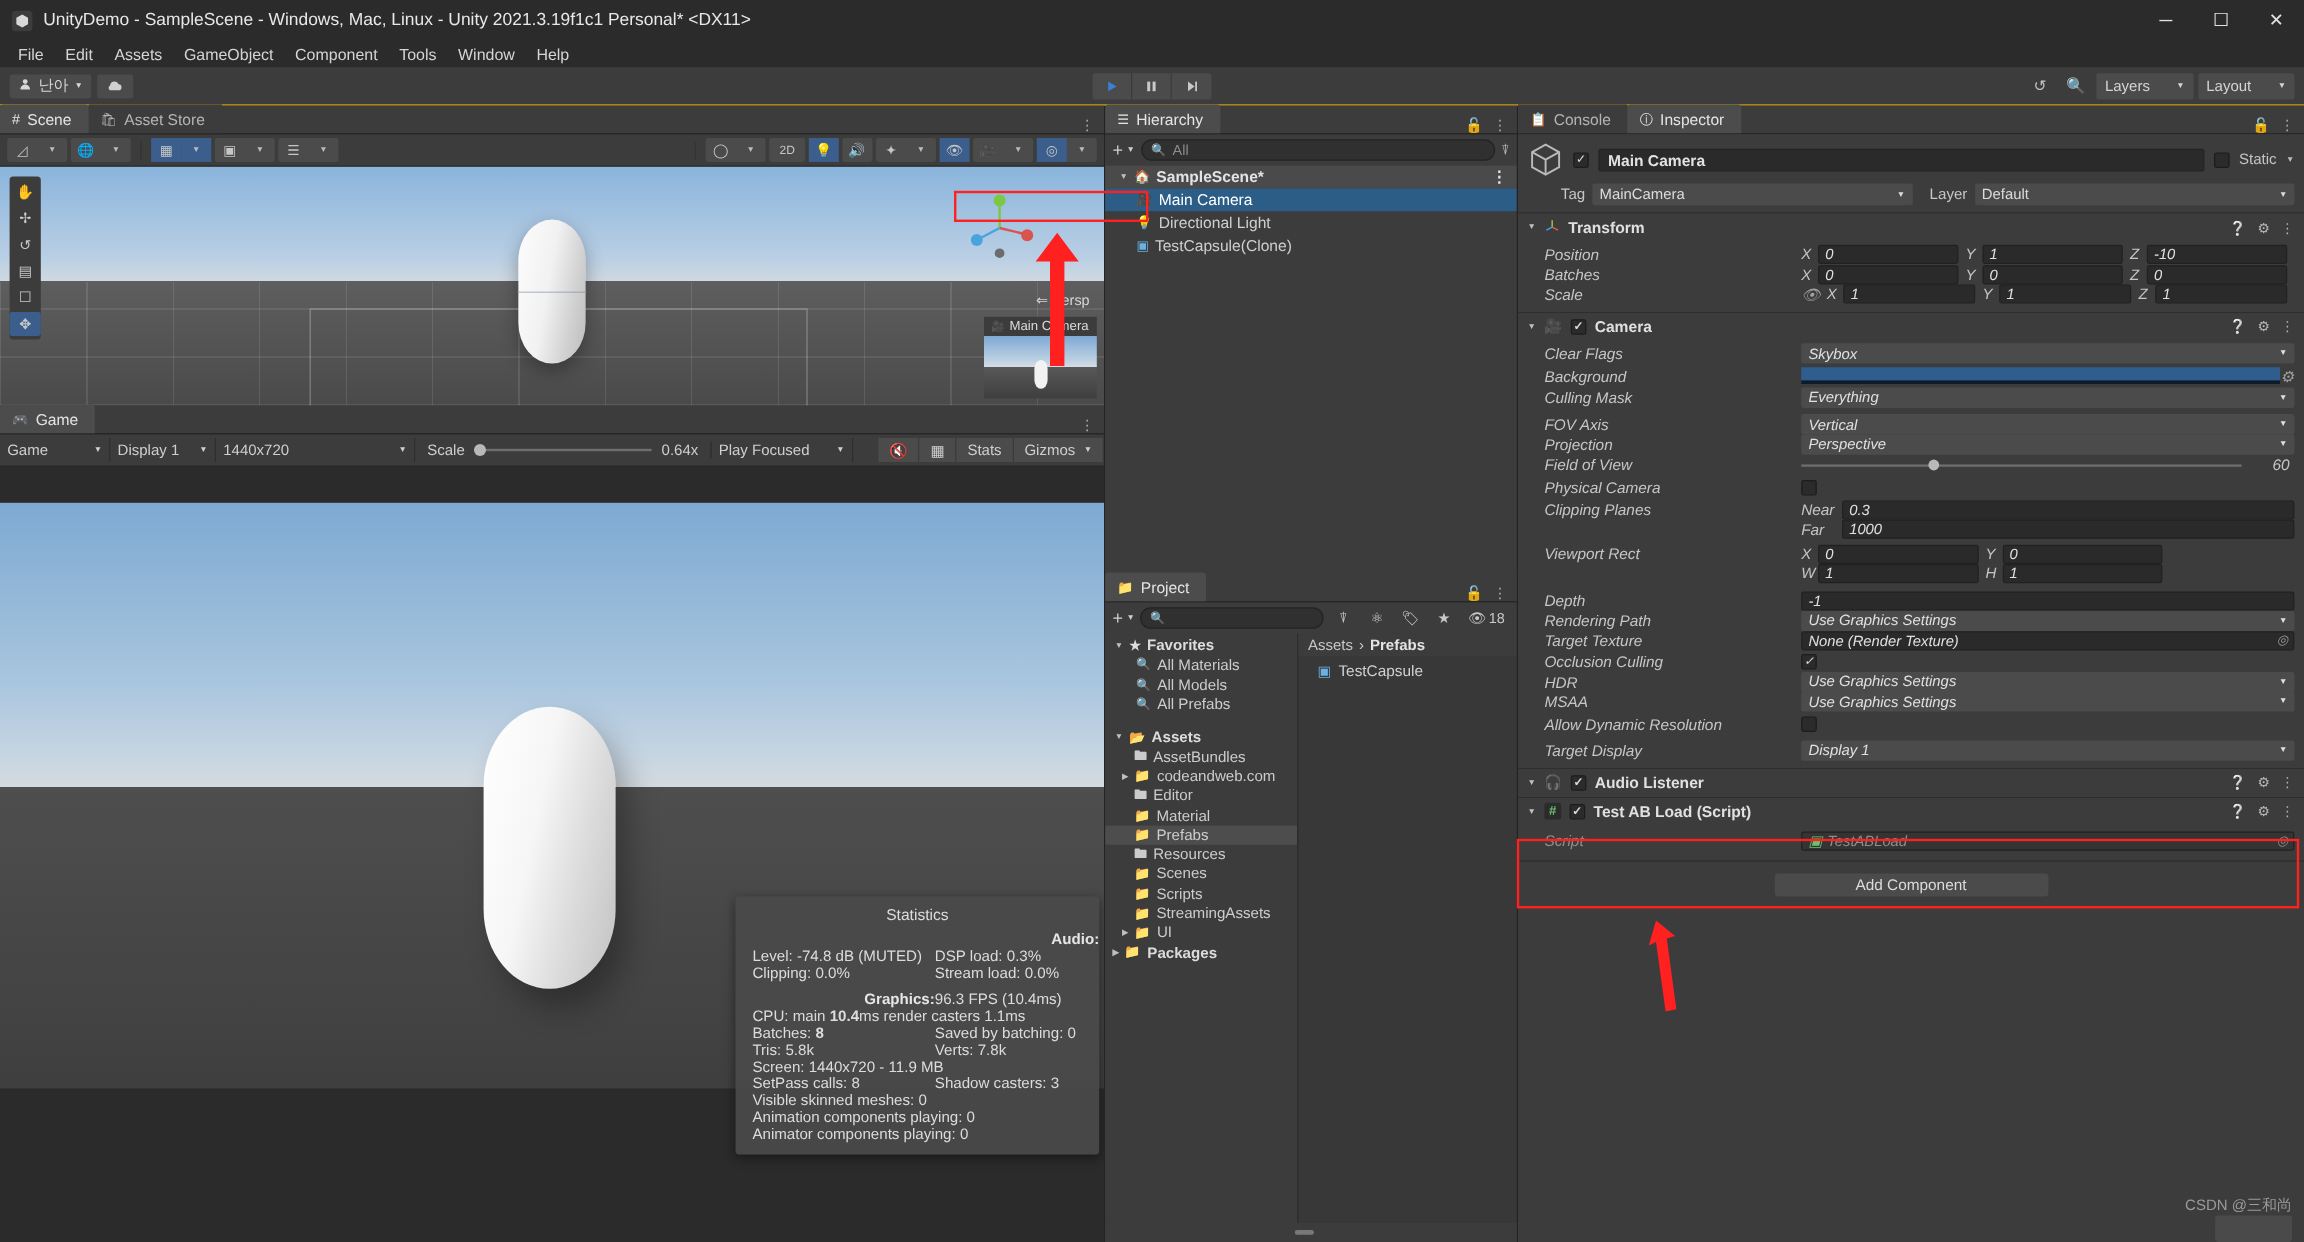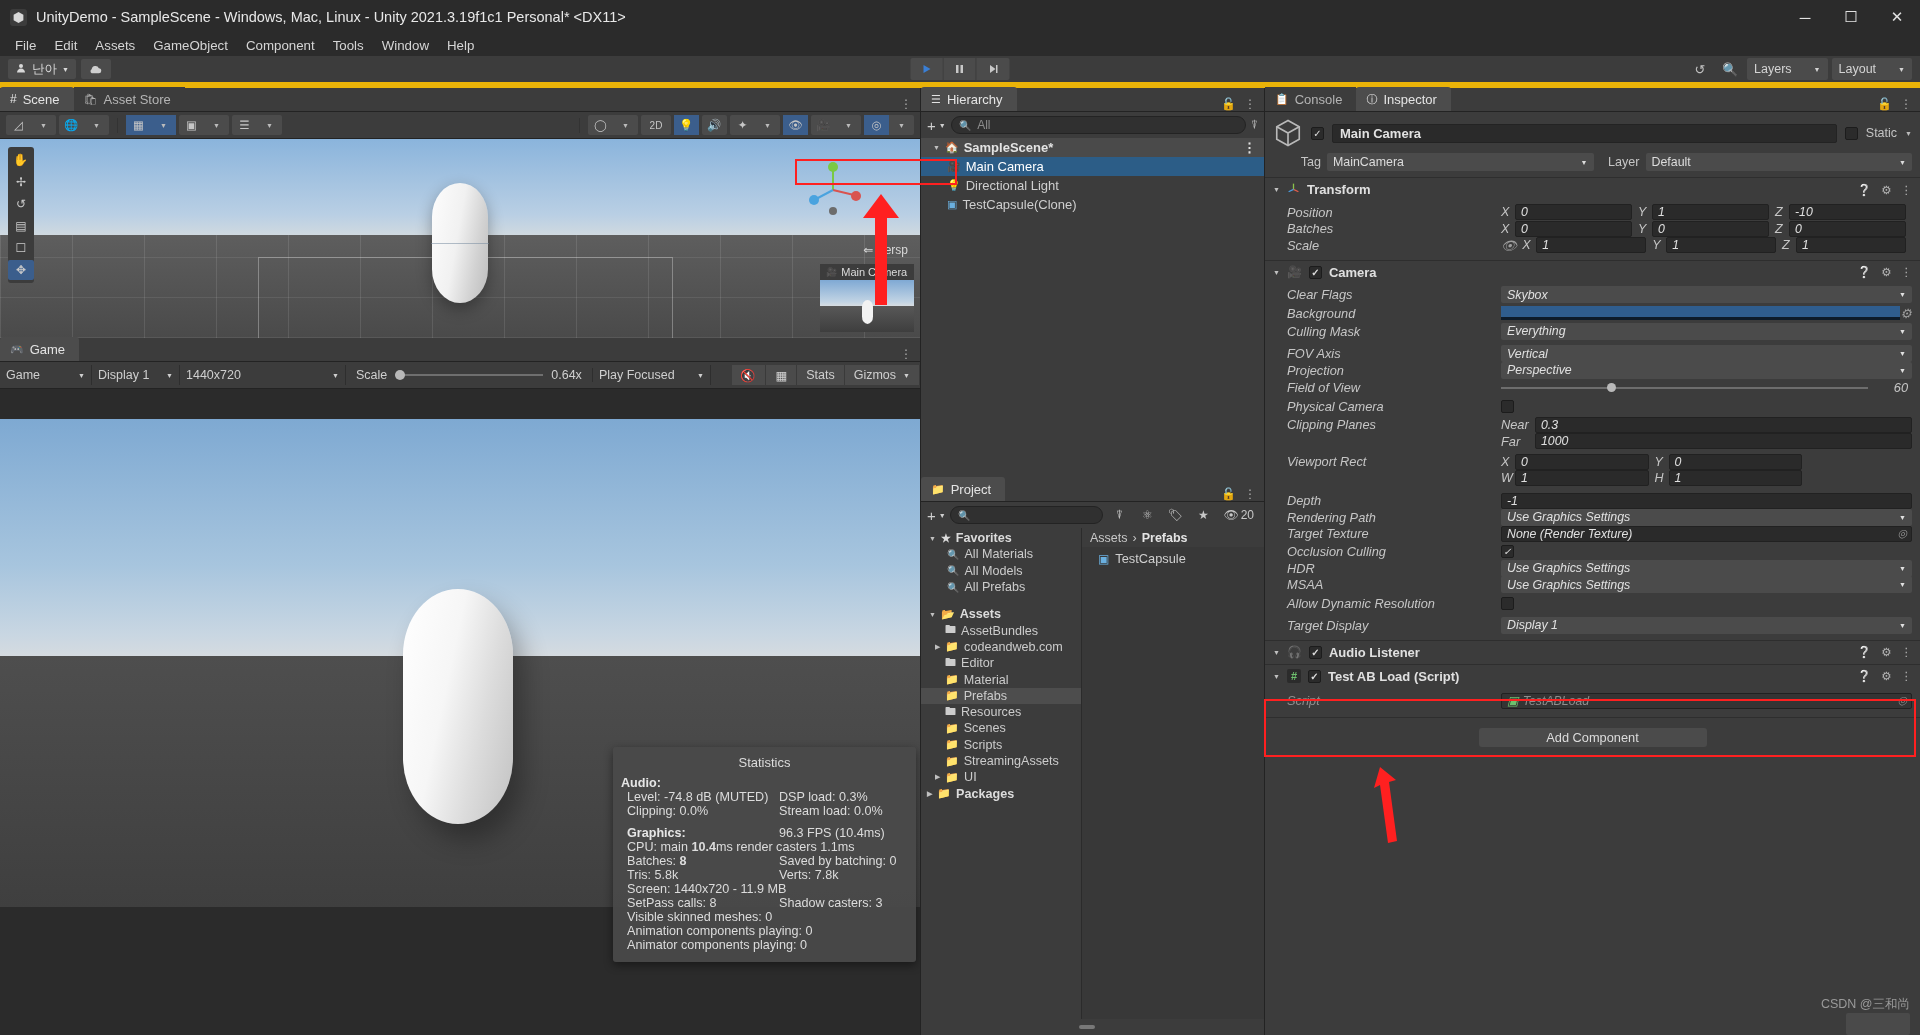--- a/index.html
+++ b/index.html
@@ -17,21 +17,21 @@
   .wbtn{ width:46px;height:34px;display:flex;align-items:center;justify-content:center;
     color:#e2e2e2; font-size:15px; }
 
   
   .menubar{ height:22px; background:#2b2b2b; display:flex; align-items:center;
     padding-left:6px; font-size:13.3px; color:#d5d5d5;}
   .menubar span{ padding:2px 9px; }
 
   
   .toolbar{ height:32px; background:#3c3c3c; display:flex; align-items:center;
-    border-bottom:6px solid #eab308; position:relative;}
+    border-bottom:1px solid #eab308; position:relative;}
   .acctbox{ display:flex;align-items:center;gap:5px;background:#4b4b4b;border-radius:2px;
     height:20px;margin-left:8px;padding:0 7px;font-size:12.5px;color:#d8d8d8;}
   .cloudbox{ display:flex;align-items:center;justify-content:center;background:#4b4b4b;
     border-radius:2px;height:20px;width:30px;margin-left:5px;}
   .playgrp{ position:absolute; left:50%; transform:translateX(-50%); display:flex; }
   .pbtn{ width:33px;height:22px;background:#4b4b4b;display:flex;align-items:center;
     justify-content:center; border-right:1px solid #3a3a3a;}
   .pbtn:first-child{ border-radius:2px 0 0 2px; }
   .pbtn:last-child{ border-radius:0 2px 2px 0; border-right:none;}
   .pbtn.play svg{ fill:#3a7fd5; }
@@ -119,21 +119,21 @@
       #4e4e4e 48.5%, #3f3f3f 100%);}
   .capsule-g{ position:absolute; left:403px; top:170px; width:110px; height:235px;
     border-radius:55px/66px;
     background:linear-gradient(102deg,#ffffff 0%,#f6f6f6 40%,#dcdcdc 68%,#c2c2c2 100%);
     box-shadow:10px 16px 26px rgba(0,0,0,.30);}
   
   .stats{ position:absolute; left:613px; top:358px; width:303px; background:#4a4a4ae8;
     border-radius:3px; padding:8px 0 10px 0; color:#dcdcdc; font-size:12.6px;
     box-shadow:0 3px 10px rgba(0,0,0,.45);}
   .stats .st-title{ text-align:center; font-size:13px; margin-bottom:6px;}
-  .stats .st-hd{ font-weight:bold; padding-left:8px; color:#e6e6e6; }
+  .stats .st-hd{ font-weight:bold; padding-left:8px; color:#e6e6e6;text-align:right; }
   .st-row{ display:flex; padding-left:14px; }
   .st-row > span:first-child{ width:152px; }
   .st-line{ padding-left:14px; }
   .st-gap{ height:8px; }
 
   
   .hier{ height:390px; background:#3c3c3c; display:flex; flex-direction:column;}
   .hier-tb{ height:26px; background:#3c3c3c; display:flex; align-items:center; gap:5px;
     padding:0 6px; }
   .sbox{ flex:1; height:18px; background:#303030; border:1px solid #232323; border-radius:9px;
@@ -570,21 +570,21 @@
           <div class="sbox">
             <span style="font-size:10px">🔍</span>
             <span></span>
           </div>
           <div class="pi">⍒</div>
           <div class="pi">⚛</div>
           <div class="pi">🏷</div>
           <div class="pi">★</div>
           <div class="pi" style="gap:2px;width:auto;padding:0 4px">
             <span>👁</span>
-            <span>20</span>
+            <span>18</span>
           </div>
         </div>
 
         <div class="proj-body">
           <div class="proj-tree">
             <div class="tr hd">
               <span class="carat">▼</span>
               <span style="font-size:11px">★</span>
               <span>Favorites</span>
             </div>

